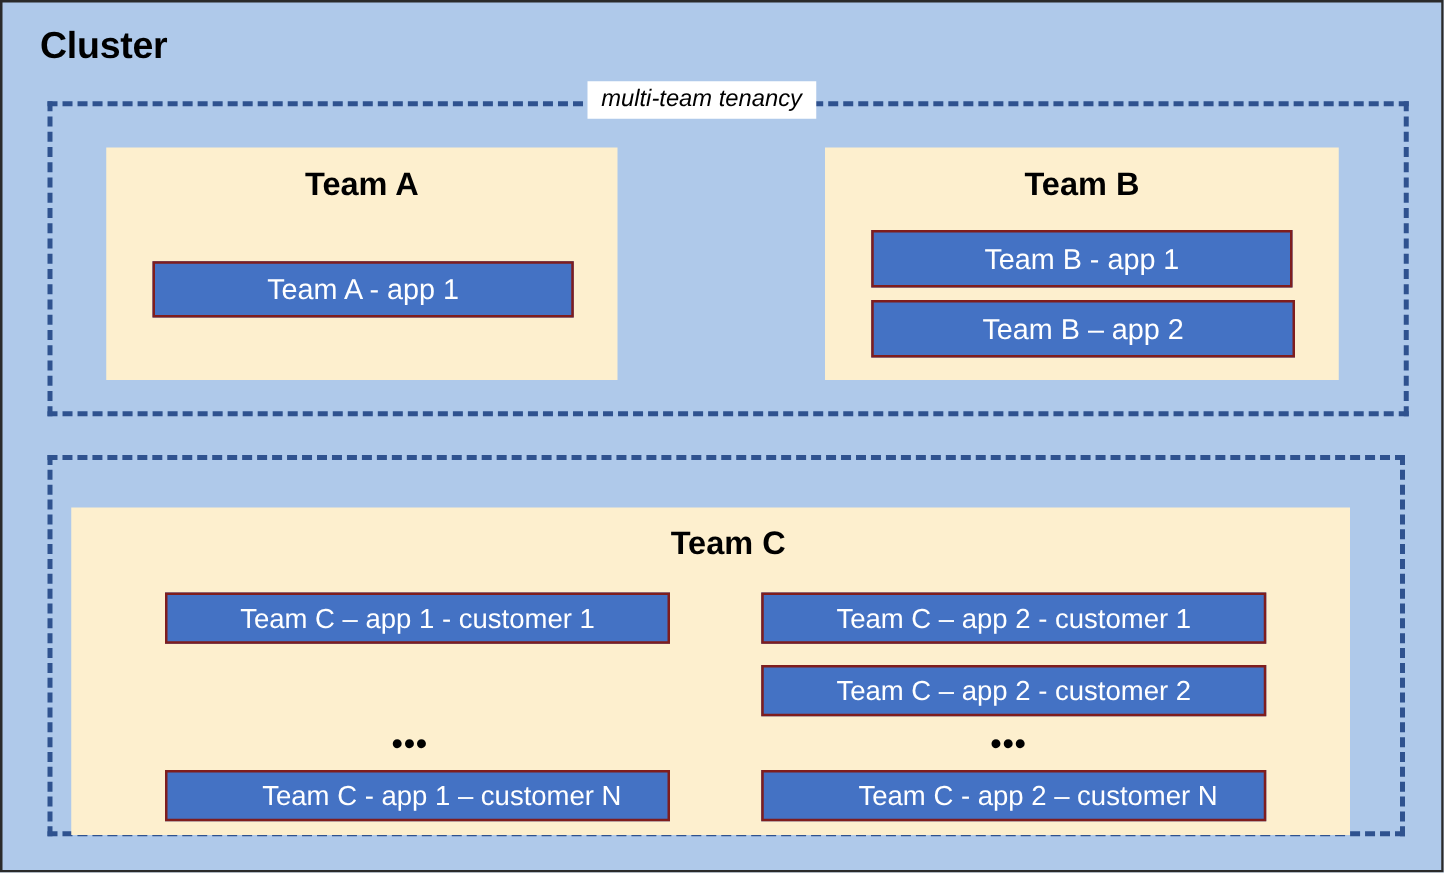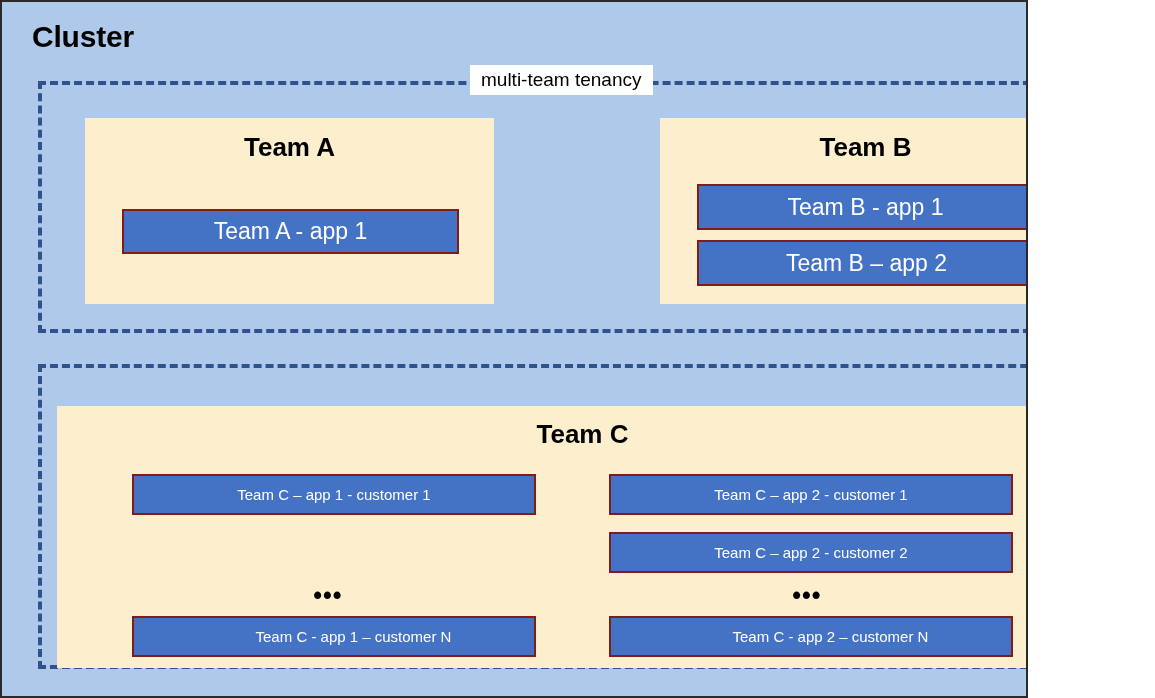--- a/index.html
+++ b/index.html
@@ -5,21 +5,21 @@
   html, body {
     margin: 0;
     padding: 0;
     background: #ffffff;
   }
   body {
     font-family: "Liberation Sans", sans-serif;
   }
   #canvas {
     position: relative;
-    width: 1028px;
+    width: 1155px;
     height: 698px;
     background: #AFC9EA;
     border: 2px solid #2a2a2a;
     box-sizing: border-box;
     overflow: hidden;
   }
 
   
   #cluster-title {
     position: absolute;
@@ -55,20 +55,21 @@
   .tenancy-label {
     position: absolute;
     background: #FFFFFF;
     color: #000000;
     font-size: 19px;
     line-height: 30px;
     height: 30px;
     padding: 0 11px;
     white-space: nowrap;
     text-align: center;
+    font-style: italic;
   }
   #label-multi-team {
     left: 468px;
     top: 63px;
   }
   #label-multi-customer {
     left: 452px;
     top: 348px;
   }
 
@@ -142,21 +143,21 @@
     left: 695px;
     top: 238px;
     width: 339px;
     height: 46px;
   }
 
   
   .tc-app {
     width: 404px;
     height: 41px;
-    font-size: 15px;
+    font-size: 22px;
   }
   .tc-col-left  { left: 130px; }
   .tc-col-right { left: 607px; }
   .tc-row-1 { top: 472px; }
   .tc-row-2 { top: 530px; }
   .tc-row-n { top: 614px; padding-left: 39px; }
 
   
   .ellipsis {
     position: absolute;

